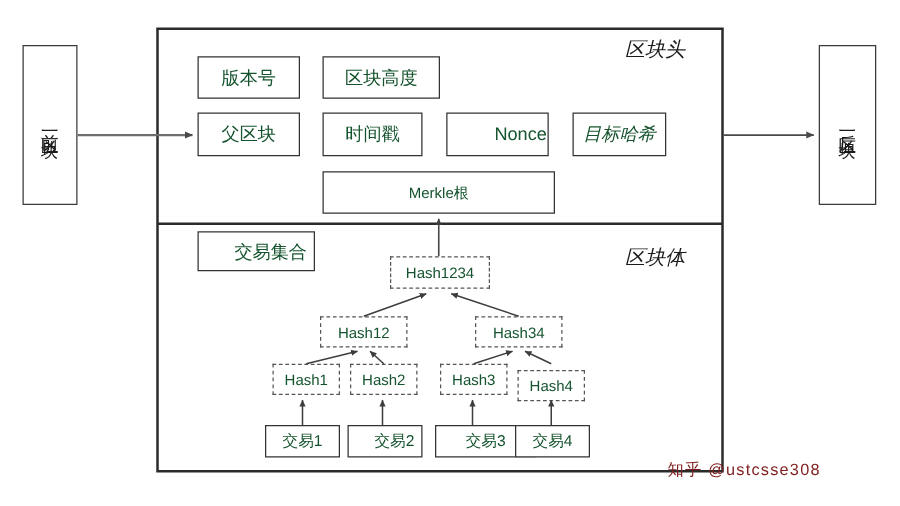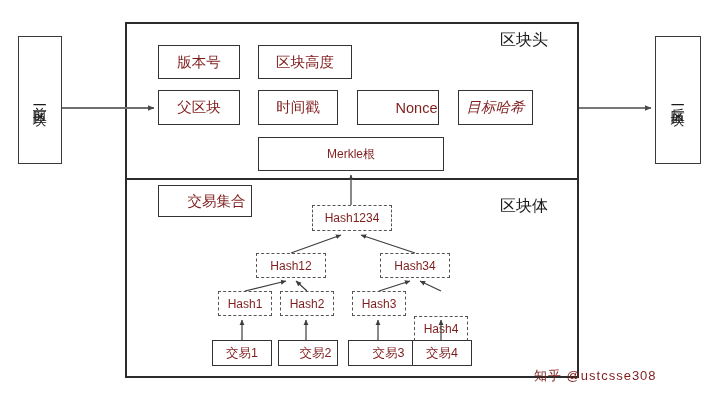--- a/index.html
+++ b/index.html
@@ -17,21 +17,21 @@
     background: #ffffff;
     overflow: hidden;
   }
   
   .box {
     position: absolute;
     box-sizing: border-box;
     display: flex;
     align-items: center;
     justify-content: center;
-    color: #7f1d1d;
+    color: #14532d;
     background: transparent;
     white-space: nowrap;
   }
   .solid-box {
     border: 1.6px solid #333333;
     background: #ffffff;
   }
   .dashed-box {
     border: 1.3px dashed #555555;
     background: #ffffff;
@@ -62,20 +62,21 @@
     letter-spacing: 2px;
     line-height: 1.05;
     font-size: 14px;
     color: #1a1a1a;
   }
   .region-label {
     position: absolute;
     font-size: 16px;
     color: #1a1a1a;
     white-space: nowrap;
+    font-style: italic;
   }
   .hdr-field { font-size: 14.5px; }
   .hash-node { font-size: 12px; font-family: "Liberation Sans", "DejaVu Sans", sans-serif; }
   .tx-node  { font-size: 12.5px; }
   .merkle-root { font-size: 12px; }
   svg.overlay {
     position: absolute;
     left: 0; top: 0;
     width: 720px;
     height: 405px;
@@ -131,21 +132,21 @@
   <div class="box dashed-box hash-node" style="left:256px; top:253px; width:70px; height:25px;">Hash12</div>
 
   <div class="box dashed-box hash-node" style="left:380px; top:253px; width:70px; height:25px;">Hash34</div>
 
   <div class="box dashed-box hash-node" style="left:218px; top:291px; width:54px; height:25px;">Hash1</div>
 
   <div class="box dashed-box hash-node" style="left:280px; top:291px; width:54px; height:25px;">Hash2</div>
 
   <div class="box dashed-box hash-node" style="left:352px; top:291px; width:54px; height:25px;">Hash3</div>
 
-  <div class="box dashed-box hash-node" style="left:414px; top:296px; width:54px; height:25px;margin-top:20px;">Hash4</div>
+  <div class="box dashed-box hash-node" style="left:414px; top:296px; width:54px; height:25px;">Hash4</div>
 
   <div class="box solid-box tx-node" style="left:212px; top:340px; width:60px; height:26px;">交易1</div>
 
   <div class="box solid-box tx-node" style="left:278px; top:340px; width:60px; height:26px;padding-left:15px;">交易2</div>
 
   <div class="box solid-box tx-node" style="left:348px; top:340px; width:81px; height:26px;">交易3</div>
 
   <div class="box solid-box tx-node" style="left:412px; top:340px; width:60px; height:26px;">交易4</div>
 
   <svg class="overlay" viewBox="0 0 720 405">

